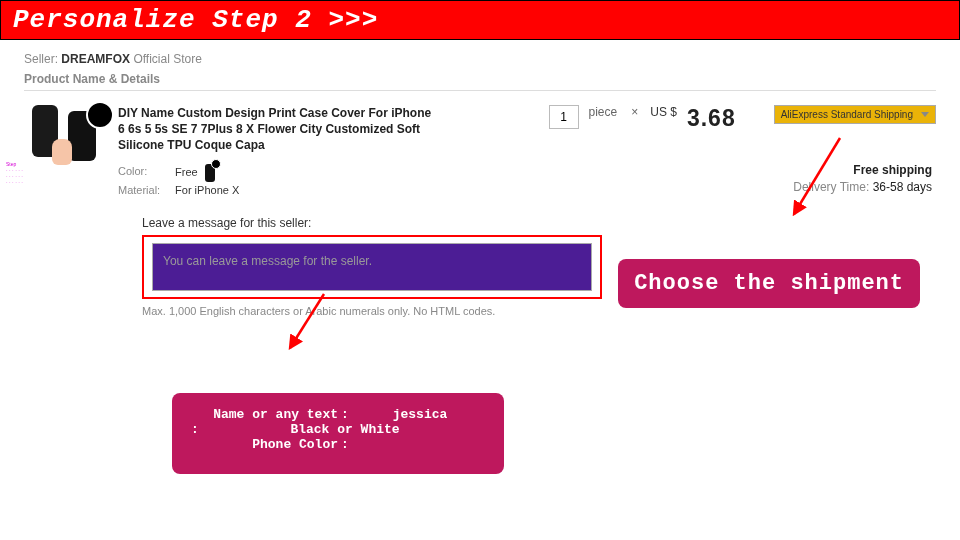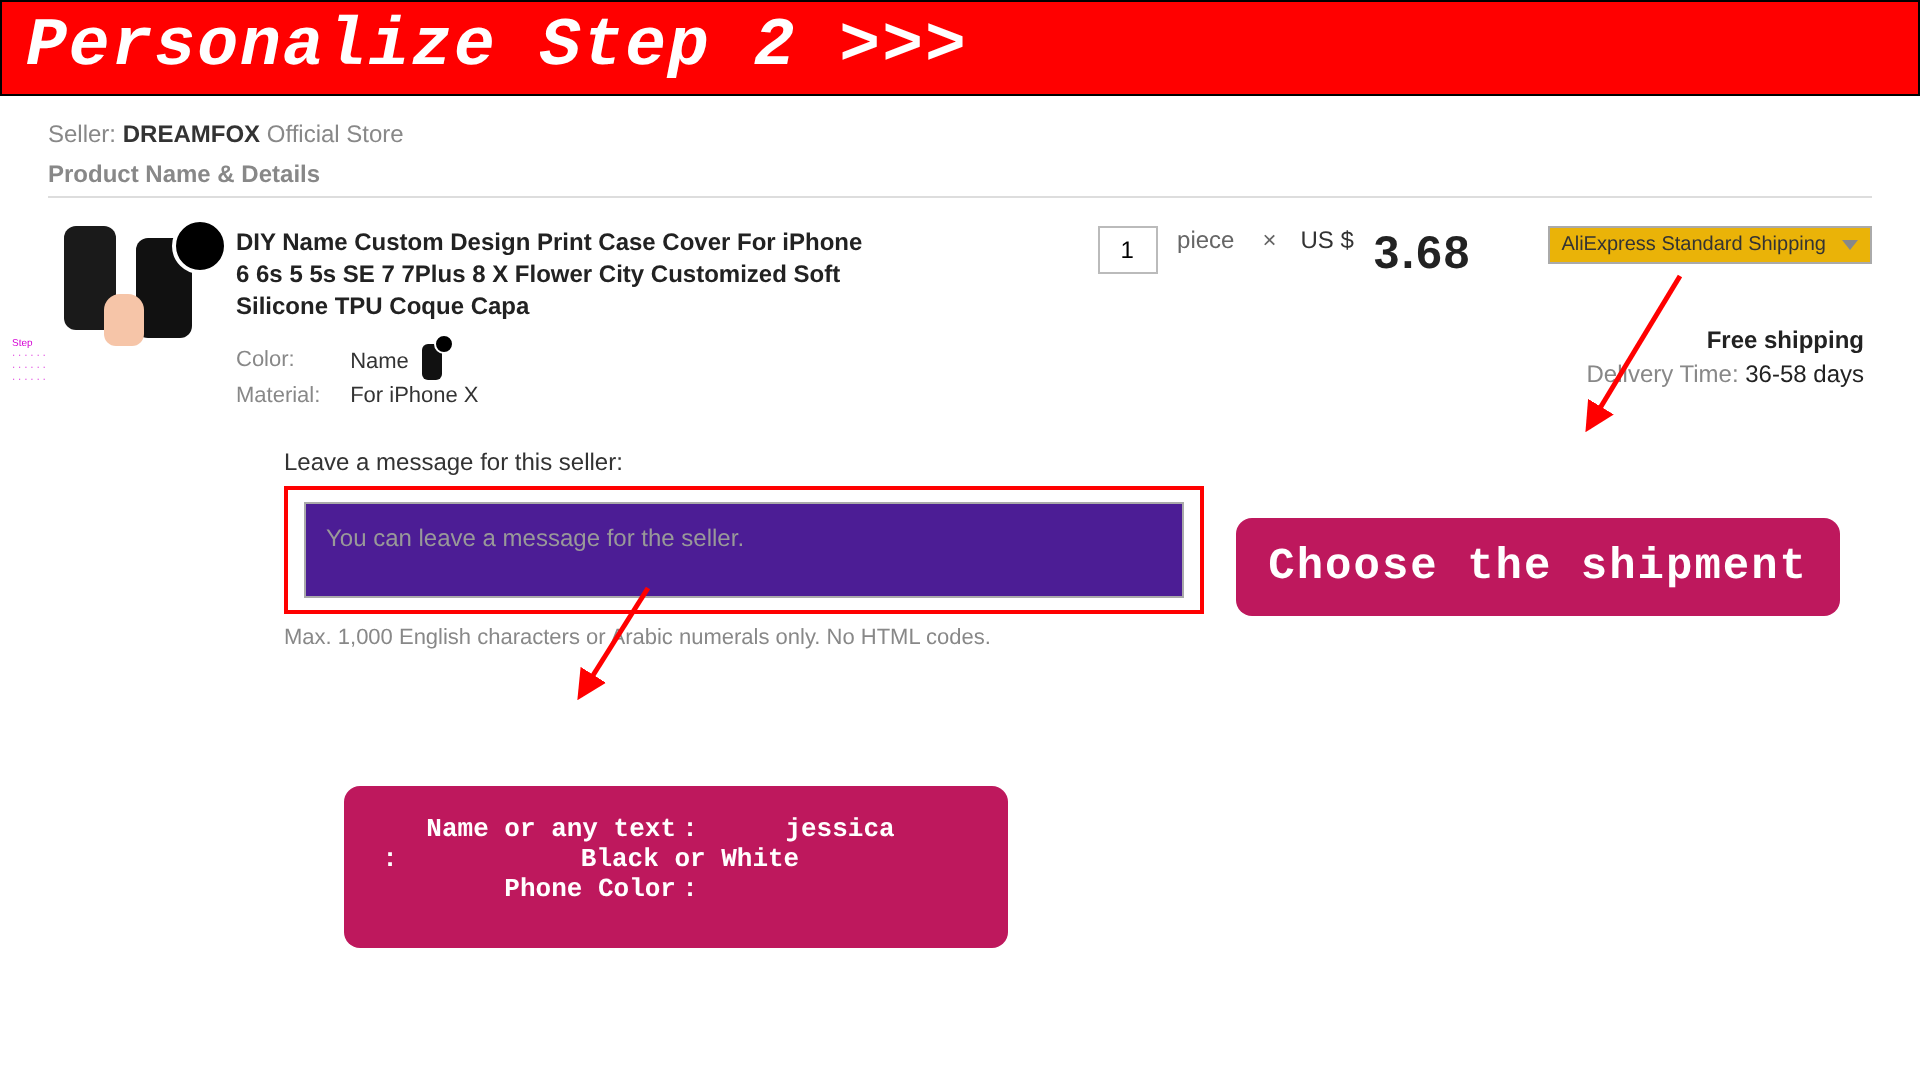--- a/index.html
+++ b/index.html
@@ -1,18 +1,18 @@
 <!DOCTYPE html>
 <html><head>
 <meta charset="utf-8">
 <style>
 body { margin:0; padding:0; font-family: Arial, Helvetica, sans-serif; width:960px; height:540px; background:#fff; position:relative; overflow:hidden; }
 
 .header-banner { background:#ff0000; padding:4px 12px; border:1px solid #000; }
-.header-banner .step-text { font-family: "Courier New", monospace; font-size:34px; font-style:italic; font-weight:bold; color:#fff; letter-spacing:1px; }
+.header-banner .step-text { font-family: "Courier New", monospace; font-size:26px; font-style:italic; font-weight:bold; color:#fff; letter-spacing:1px; }
 
 .content { padding:12px 24px 0 24px; }
 .seller-line { color:#888; font-size:12px; margin-bottom:6px; }
 .seller-line .seller-name { color:#333; font-weight:bold; }
 .pnd { color:#888; font-size:12px; font-weight:bold; margin-bottom:4px; }
 .hr { border:none; border-top:1px solid #ddd; margin:4px 0 14px 0; }
 
 .row { display:flex; align-items:flex-start; }
 
 .thumb { width:78px; height:78px; position:relative; margin-right:10px; margin-left:6px; }
@@ -83,21 +83,21 @@
       <div class="ph1"></div>
         <div class="ph2"></div>
         <div class="hand"></div>
         <div class="badge"></div>
       <div class="steptxt">Step<br>· · · · · ·<br>· · · · · ·<br>· · · · · ·</div>
     </div>
     <div class="prod-area">
       <div class="title">DIY Name Custom Design Print Case Cover For iPhone 6 6s 5 5s SE 7 7Plus 8 X Flower City Customized Soft Silicone TPU Coque Capa</div>
       <div class="opt-line">
         <span class="lab">Color:</span>
-        <span class="val">Name</span>
+        <span class="val">Free</span>
         <span class="sw"></span>
       </div>
       <div class="opt-line">
         <span class="lab">Material:</span>
         <span class="val">For iPhone X</span>
       </div>
     </div>
 
     <div class="spacer"></div>
 

